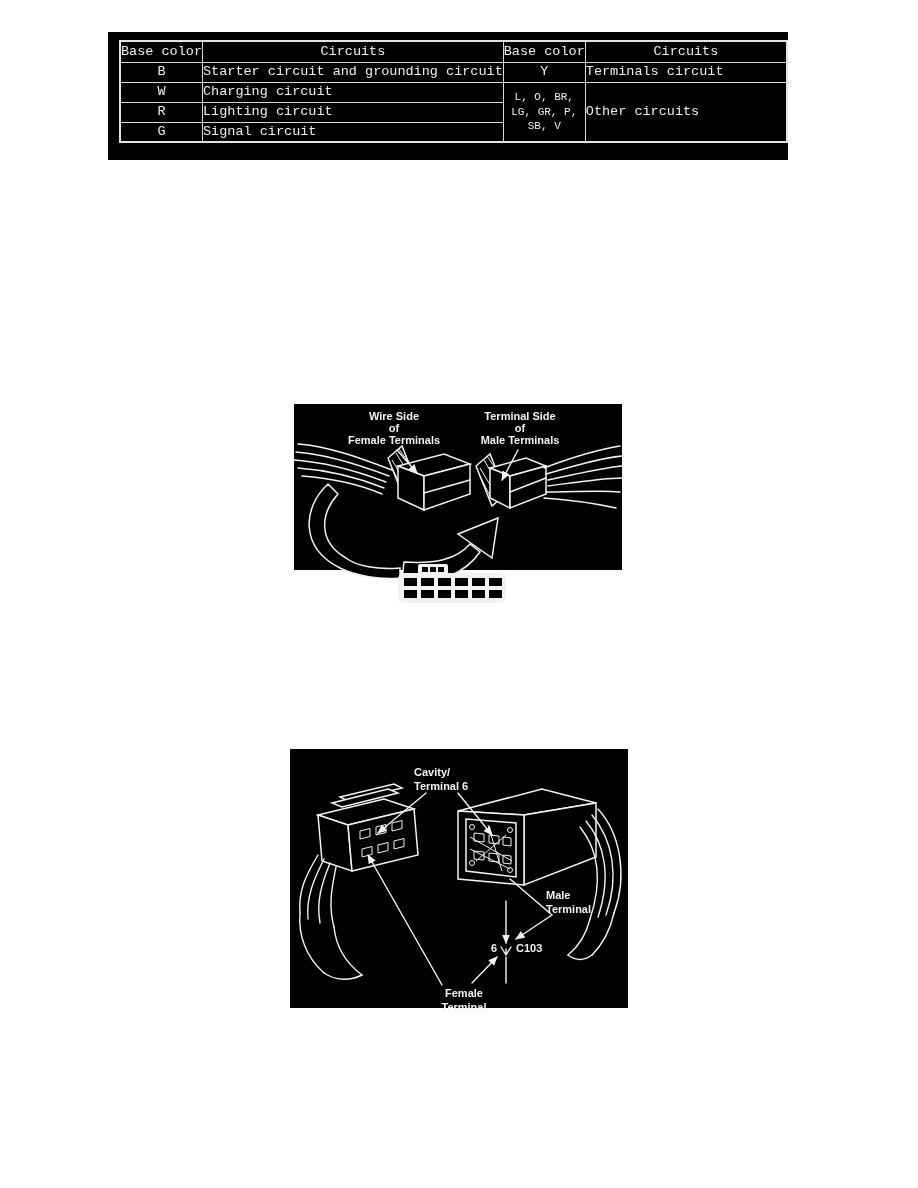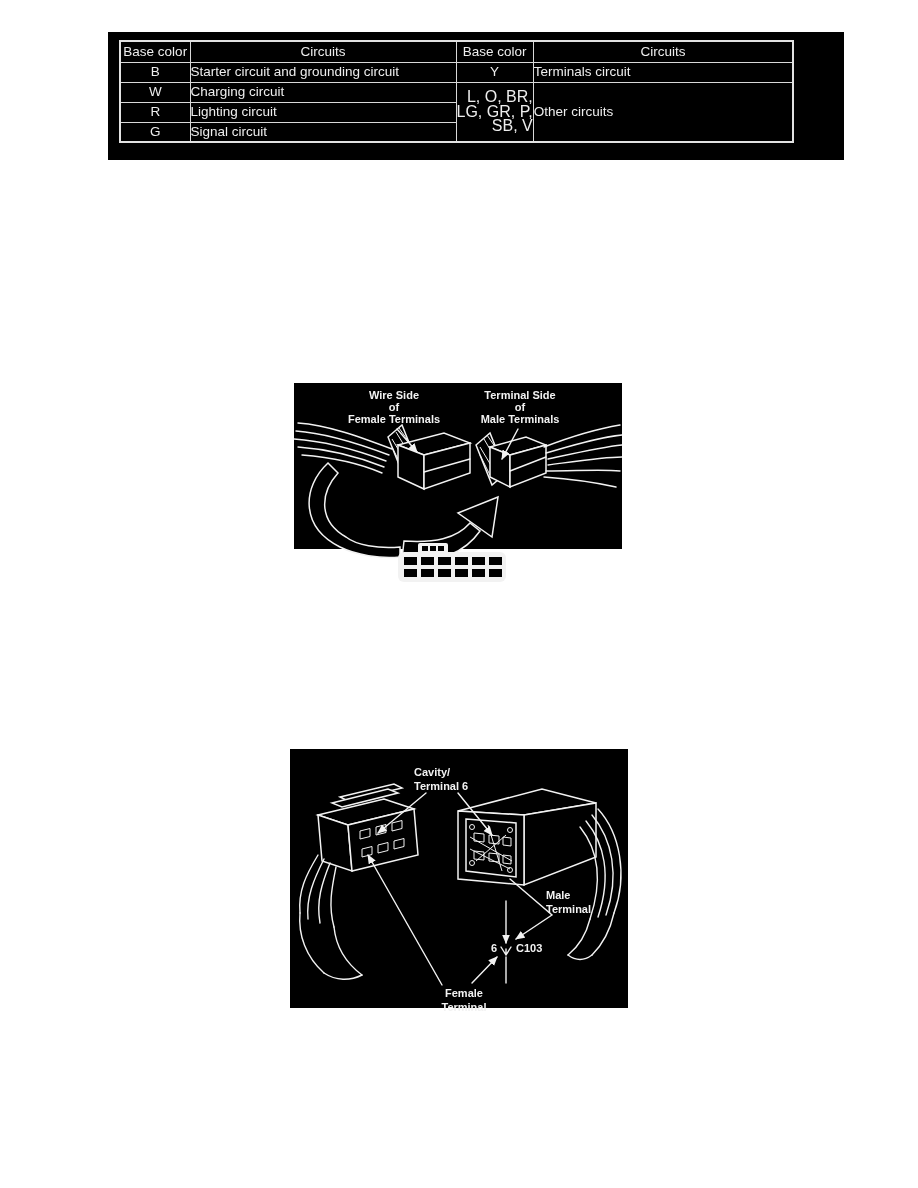--- a/index.html
+++ b/index.html
@@ -3,41 +3,41 @@
 <meta charset="utf-8">
 <style>
   html,body{margin:0;padding:0;}
   body{
     width:918px;height:1188px;background:#ffffff;position:relative;
     font-family:"Liberation Sans",sans-serif;overflow:hidden;
   }
   .panel{position:absolute;background:#000000;}
 
   
-  #table-panel{left:108px;top:32px;width:736px;height:128px;}
+  #table-panel{left:108px;top:32px;width:680px;height:128px;font-family:Liberation Mono, monospace;}
   table.wire-table{
     position:absolute;left:11px;top:8px;
     border-collapse:collapse;table-layout:fixed;
     color:#ededed;font-size:13.5px;line-height:1.05;
     border:2px solid #e2e2e2;
   }
   table.wire-table th,table.wire-table td{
     border:1.5px solid #d8d8d8;padding:0;vertical-align:middle;
     font-weight:normal;white-space:nowrap;overflow:hidden;
   }
   .col-code-l{width:70px;}  .col-desc-l{width:266px;}
   .col-code-r{width:70px;}  .col-desc-r{width:260px;}
   table.wire-table tr{height:20px;}
   table.wire-table tr.hdr{height:21px;}
   td.code,th{text-align:center;}
   td.desc{text-align:left;padding-left:9px;}
-  td.merged-code{font-size:16px;line-height:14.5px;text-align:right;}
+  td.merged-code{font-size:11px;line-height:14.5px;text-align:center;}
 
   
-  #figure1-panel{left:294px;top:383px;width:328px;height:166px;}
+  #figure1-panel{left:294px;top:404px;width:328px;height:166px;}
   #figure2-panel{left:290px;top:749px;width:338px;height:259px;}
   svg{display:block;}
   svg .ln{stroke:#f2f2f2;stroke-width:1.4;fill:none;stroke-linecap:round;}
   svg .thin{stroke:#f2f2f2;stroke-width:1;fill:none;}
   svg .face{stroke:#f2f2f2;stroke-width:1.5;fill:#000000;}
   svg .ribbon{stroke:#f2f2f2;stroke-width:1.5;fill:#000000;}
   svg .solid{fill:#f2f2f2;stroke:none;}
   svg .slot{fill:#000000;stroke:none;}
   svg text{
     font-family:"Liberation Sans",sans-serif;font-weight:bold;

